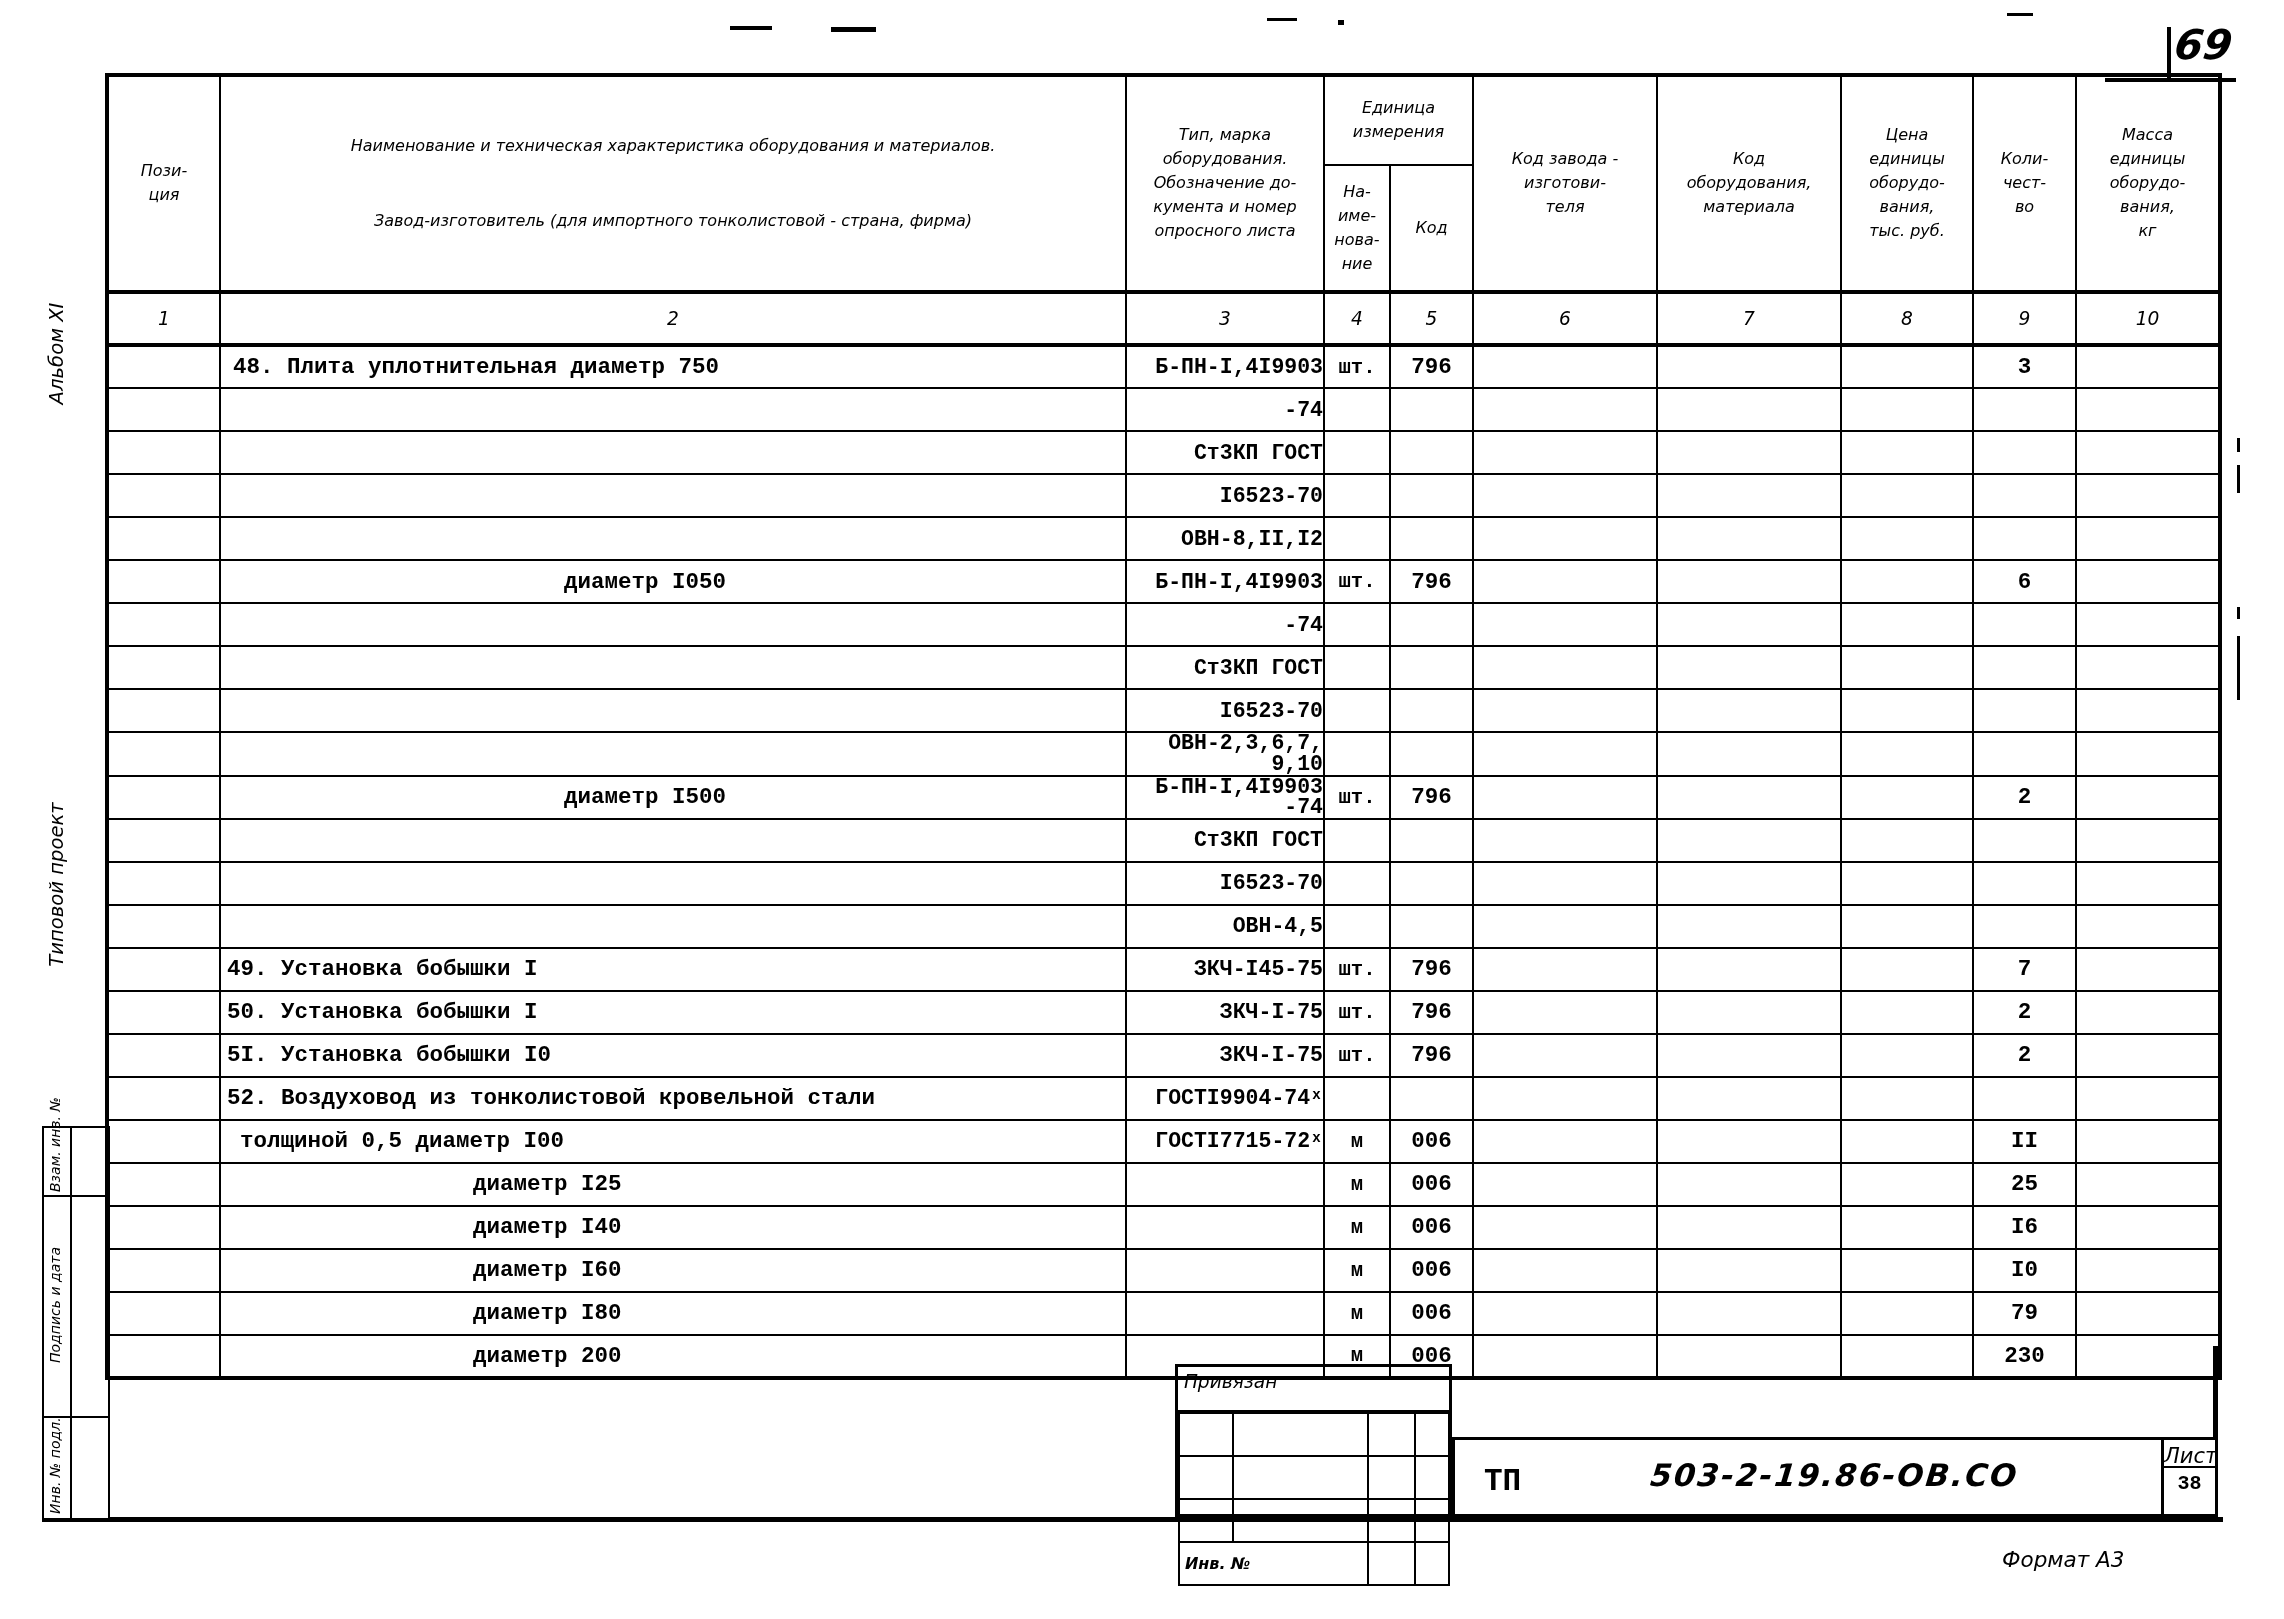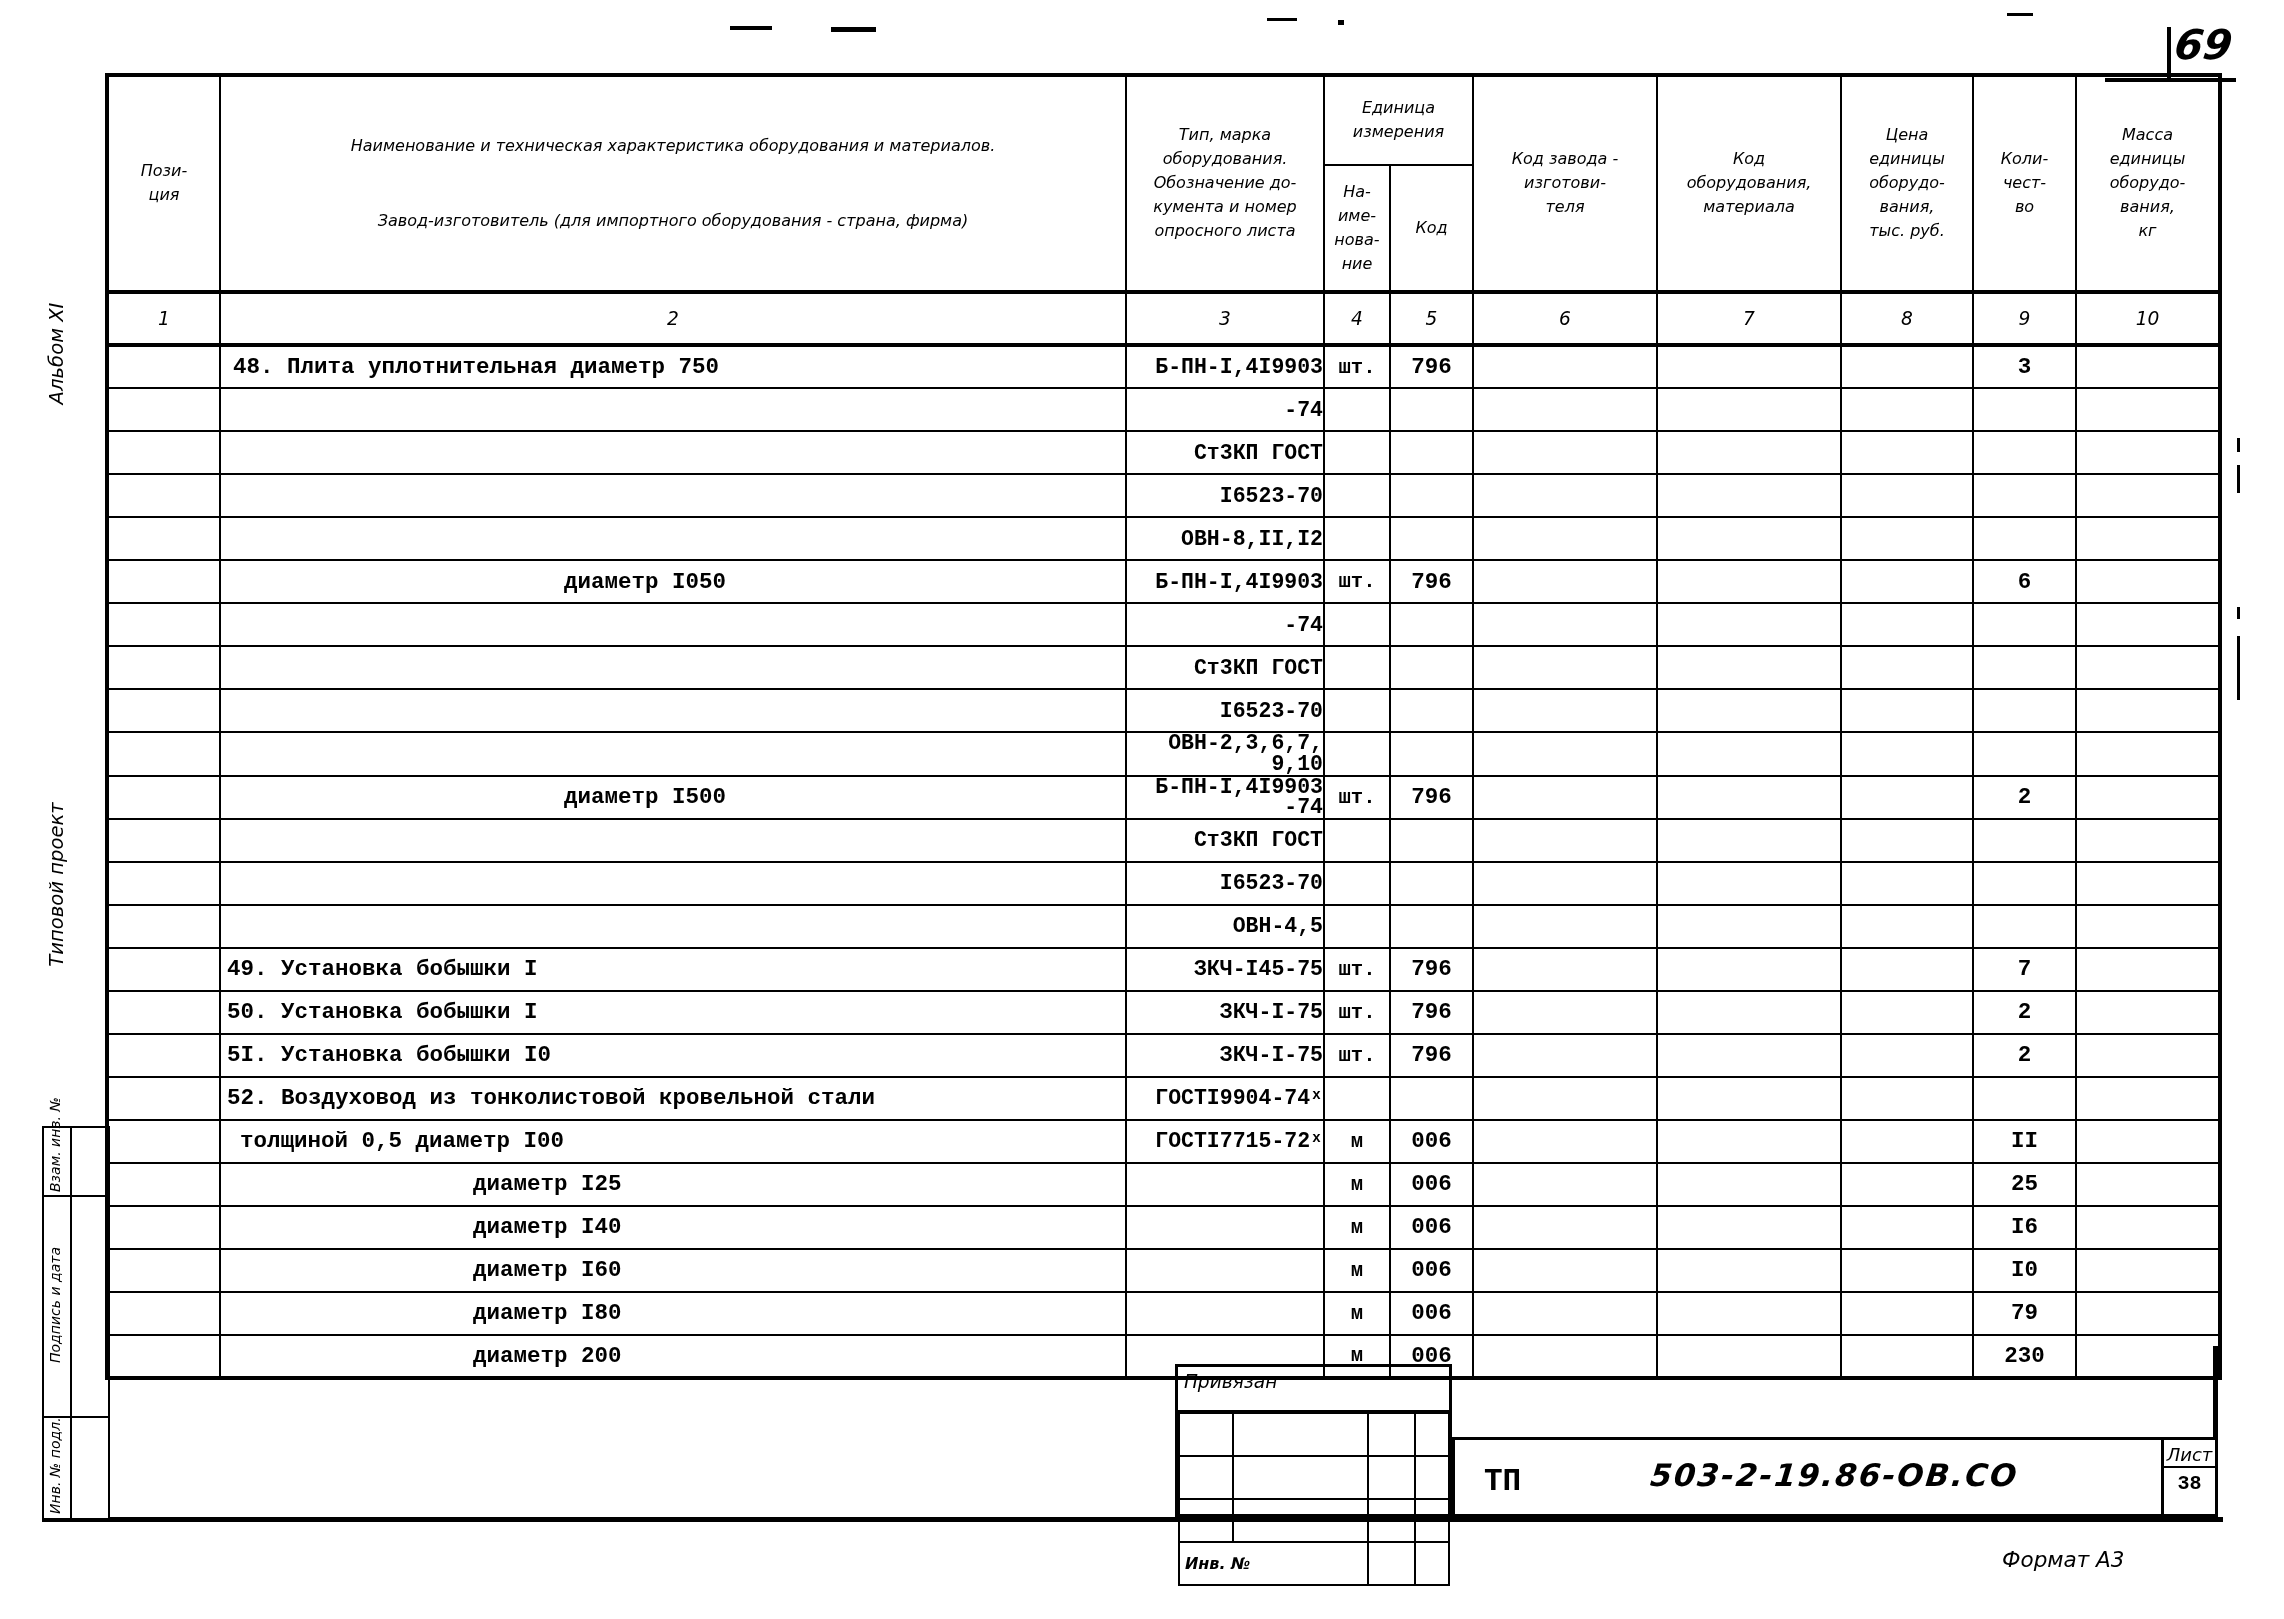--- a/index.html
+++ b/index.html
@@ -62,21 +62,21 @@
   .title-strip{ position:absolute; left:1452px; top:1437px; width:766px; height:80px; border:3.9px solid #000; box-sizing:border-box; }
   .tp-label{ position:absolute; left:29px; top:23.5px; font-size:31px; font-weight:700; }
   .doc-code{
     position:absolute; left:147px; top:16.6px; width:465px; text-align:center;
     font-family:"DejaVu Sans","Liberation Sans",sans-serif; font-style:italic; font-weight:700;
     font-size:31px; letter-spacing:2px; transform:skewX(-6deg);
   }
   .list-box{ position:absolute; left:2161px; top:1437px; width:57px; height:80px; border:3.9px solid #000; box-sizing:border-box; background:#fff; }
   .list-label{
     height:28px; border-bottom:2.9px solid #000; box-sizing:border-box; text-align:center;
-    font-family:"DejaVu Sans","Liberation Sans",sans-serif; font-style:italic; font-size:18px; padding-top:3.9px;
+    font-family:"DejaVu Sans","Liberation Sans",sans-serif; font-style:italic; font-size:21px; padding-top:3.9px;
   }
   .list-number{ text-align:center; font-size:20px; font-weight:700; padding-top:3.9px; }
   
   .hline,.vline{ position:absolute; background:#000; }
   .page-number{
     position:absolute; left:2175px; top:20.6px;
     font-family:"DejaVu Sans","Liberation Sans",sans-serif; font-style:italic; font-weight:700;
     font-size:41px; transform:skewX(-8deg);
   }
   .format-label{
@@ -137,21 +137,21 @@
         <col style="width:132px">
         <col style="width:103px">
       <col style="width:144px">
     </colgroup>
     <thead>
       <tr class="hrow1">
         <th rowspan="2">Пози-
 ция</th>
         <th rowspan="2">
           <div class="hdr-name-line1">Наименование и техническая характеристика  оборудования и материалов.</div>
-          <div>Завод-изготовитель  (для импортного оборудования -  страна, фирма)</div>
+          <div>Завод-изготовитель  (для импортного тонколистовой -  страна, фирма)</div>
         </th>
         <th rowspan="2">Тип,  марка
 оборудования.
 Обозначение до-
 кумента и номер
 опросного листа</th>
         <th colspan="2">Единица
 измерения</th>
         <th rowspan="2">Код  завода -
 изготови-

